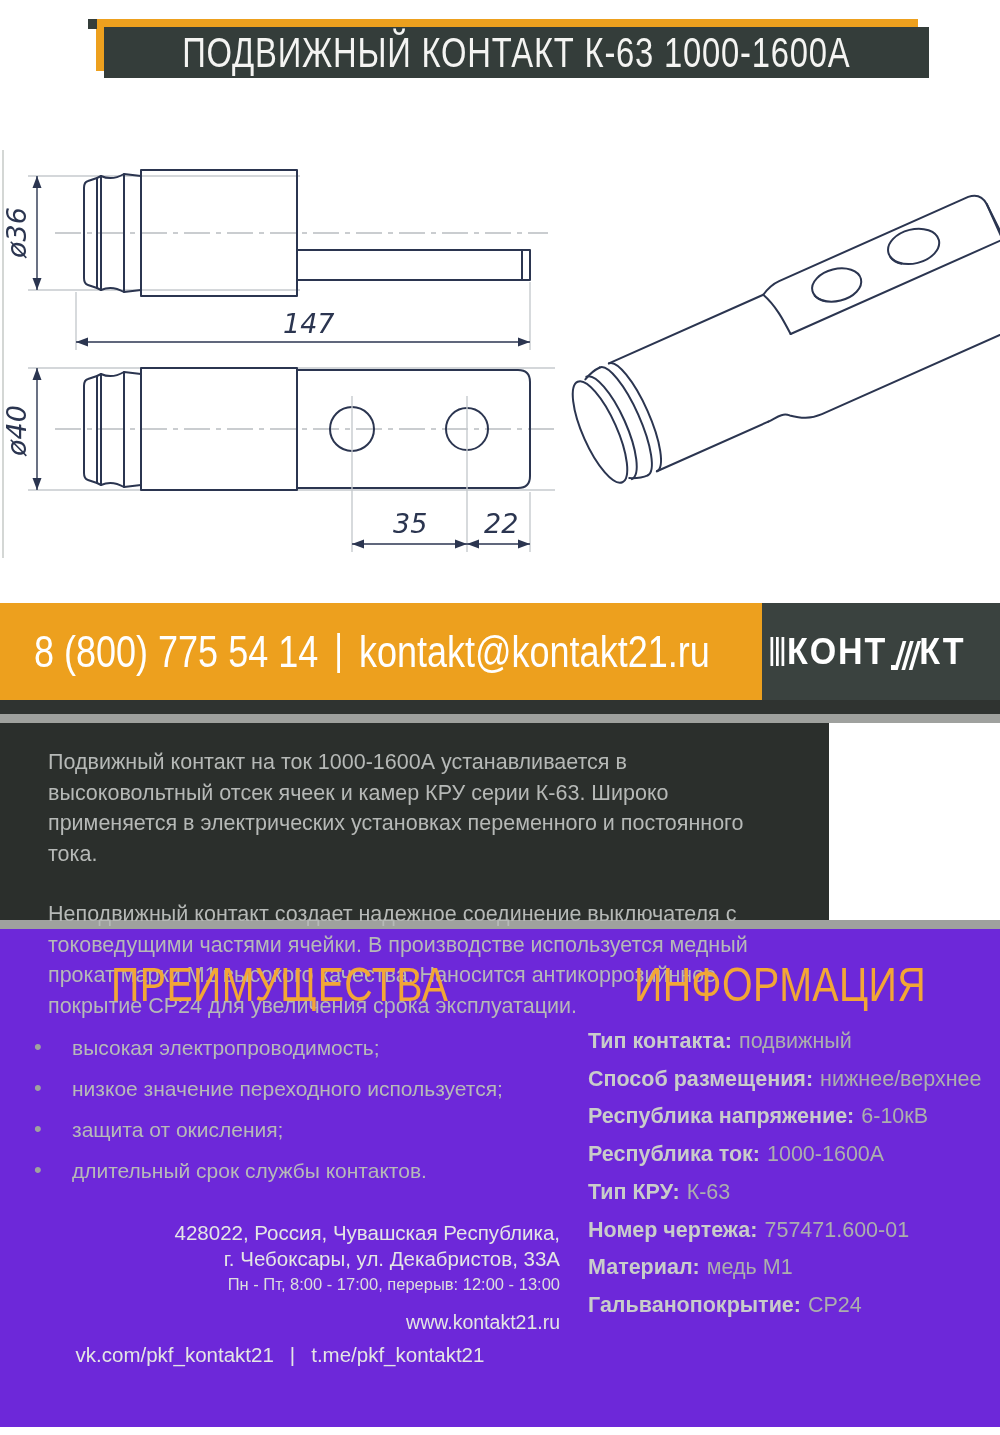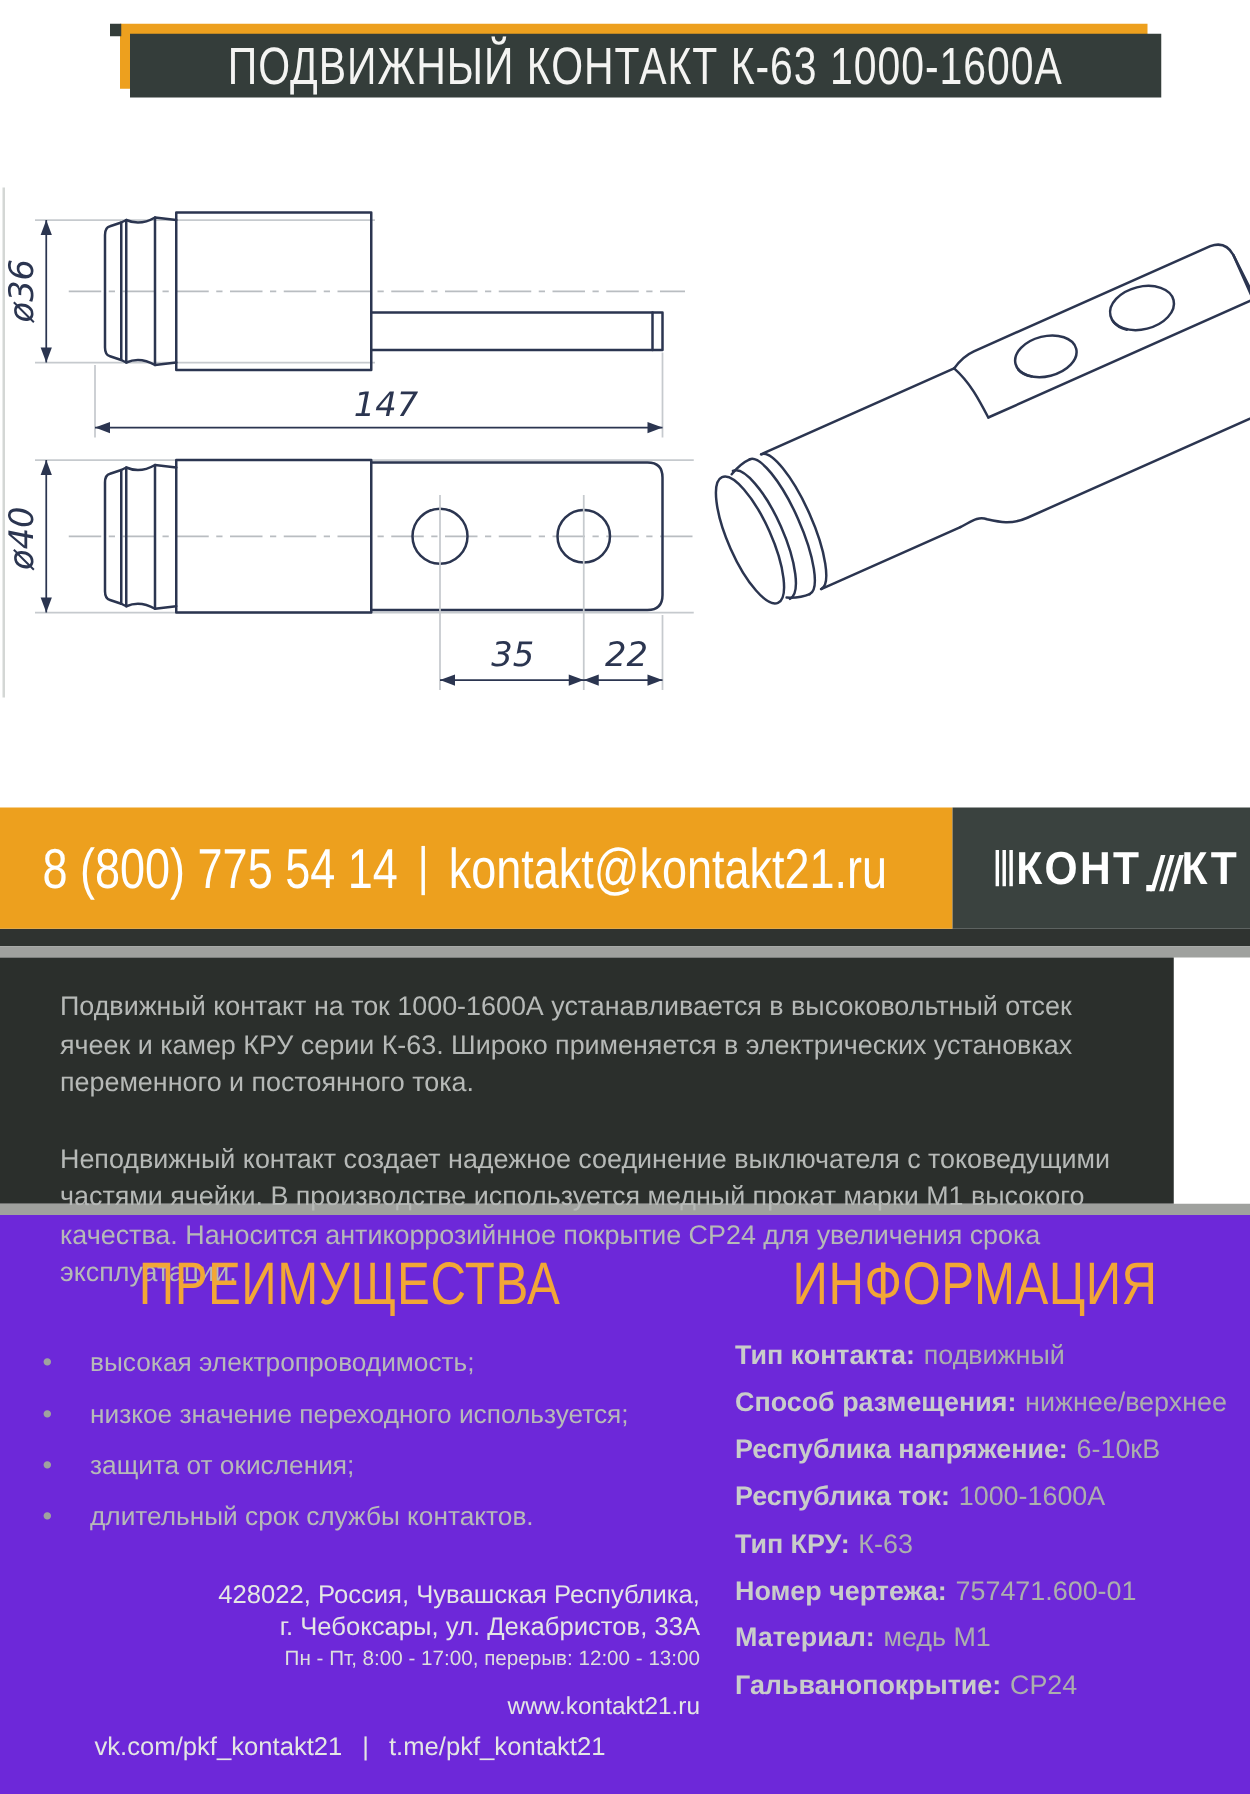--- a/index.html
+++ b/index.html
@@ -19,39 +19,39 @@
     font-size:42px;font-weight:400;letter-spacing:1px;}
   .edge-line{position:absolute;left:2px;top:150px;width:2px;height:408px;background:#D4D7D5;}
   .drawing-svg{position:absolute;left:0;top:140px;}
   .ln{stroke:#2B3550;stroke-width:2;fill:none;stroke-linejoin:round;stroke-linecap:round;}
   .lnthin{stroke:#2B3550;stroke-width:1.4;fill:none;}
   .ext{stroke:#C6CACE;stroke-width:1.4;fill:none;}
   .cl{stroke:#B9BDC1;stroke-width:1.4;fill:none;stroke-dasharray:26 6 5 6;}
   .arr{fill:#2B3550;stroke:none;}
   .dimtext{font-family:"DejaVu Sans",sans-serif;font-style:italic;font-size:27px;fill:#2B3550;}
   
-  .contact-bar{display:flex;width:1000px;height:97px;margin-top:43px;}
+  .contact-bar{display:flex;width:1000px;height:97px;}
   .contact-left{width:762px;background:#EDA01E;display:flex;align-items:center;padding-left:34px;box-sizing:border-box;}
   .contact-text{display:inline-flex;align-items:center;gap:20px;transform:scaleX(0.80);transform-origin:left center;
     color:#ffffff;font-size:45px;font-weight:400;white-space:nowrap;}
   .contact-sep{font-weight:300;font-size:42px;position:relative;top:-2px;}
-  .logo-panel{flex:1;background:#3A423F;display:flex;align-items:center;justify-content:flex-end;}
+  .logo-panel{flex:1;background:#3A423F;display:flex;align-items:center;justify-content:flex-start;}
   .logo{display:inline-flex;align-items:flex-end;color:#ffffff;font-weight:700;font-size:37px;
     letter-spacing:2px;transform:scaleX(0.92);line-height:1;}
   .logo-vstripes{display:inline-flex;gap:3px;margin-right:3px;align-self:center;}
   .logo-vstripes i{display:block;width:3px;height:29px;background:#ffffff;}
   .logo-amid{display:inline-flex;align-items:flex-end;margin:0 3px 0 4px;}
   .logo-dot{display:block;width:5px;height:5px;background:#ffffff;margin-right:3px;}
   .logo-dstripes{display:inline-flex;gap:4px;transform:skewX(-18deg);}
   .logo-dstripes i{display:block;width:4px;height:29px;background:#ffffff;}
   
   .dark-strip{width:1000px;height:14px;background:#2F3330;}
   .gray-sep{width:1000px;height:9px;background:#9FA19E;}
   
-  .description{width:939px;height:197px;background:#2B2F2C;box-sizing:border-box;
+  .description{width:829px;height:197px;background:#2B2F2C;box-sizing:border-box;
     padding:24px 44px 0 48px;}
   .description p{margin:0 0 30px 0;color:#B6B9B7;font-size:21.5px;line-height:1.42;}
   
   .bottom{width:1000px;height:498px;background:#6d28d9;display:flex;box-sizing:border-box;}
   .col-left{width:560px;box-sizing:border-box;padding-top:28px;}
   .col-right{width:440px;box-sizing:border-box;padding-top:28px;}
   .section-heading{margin:0;text-align:center;color:#F2A636;font-weight:400;}
   .section-heading .cx{display:inline-block;transform:scaleX(0.82);white-space:nowrap;
     font-size:48px;letter-spacing:0.5px;}
   .adv-list{list-style:none;margin:24px 0 0 0;padding:0 24px 0 28px;}

